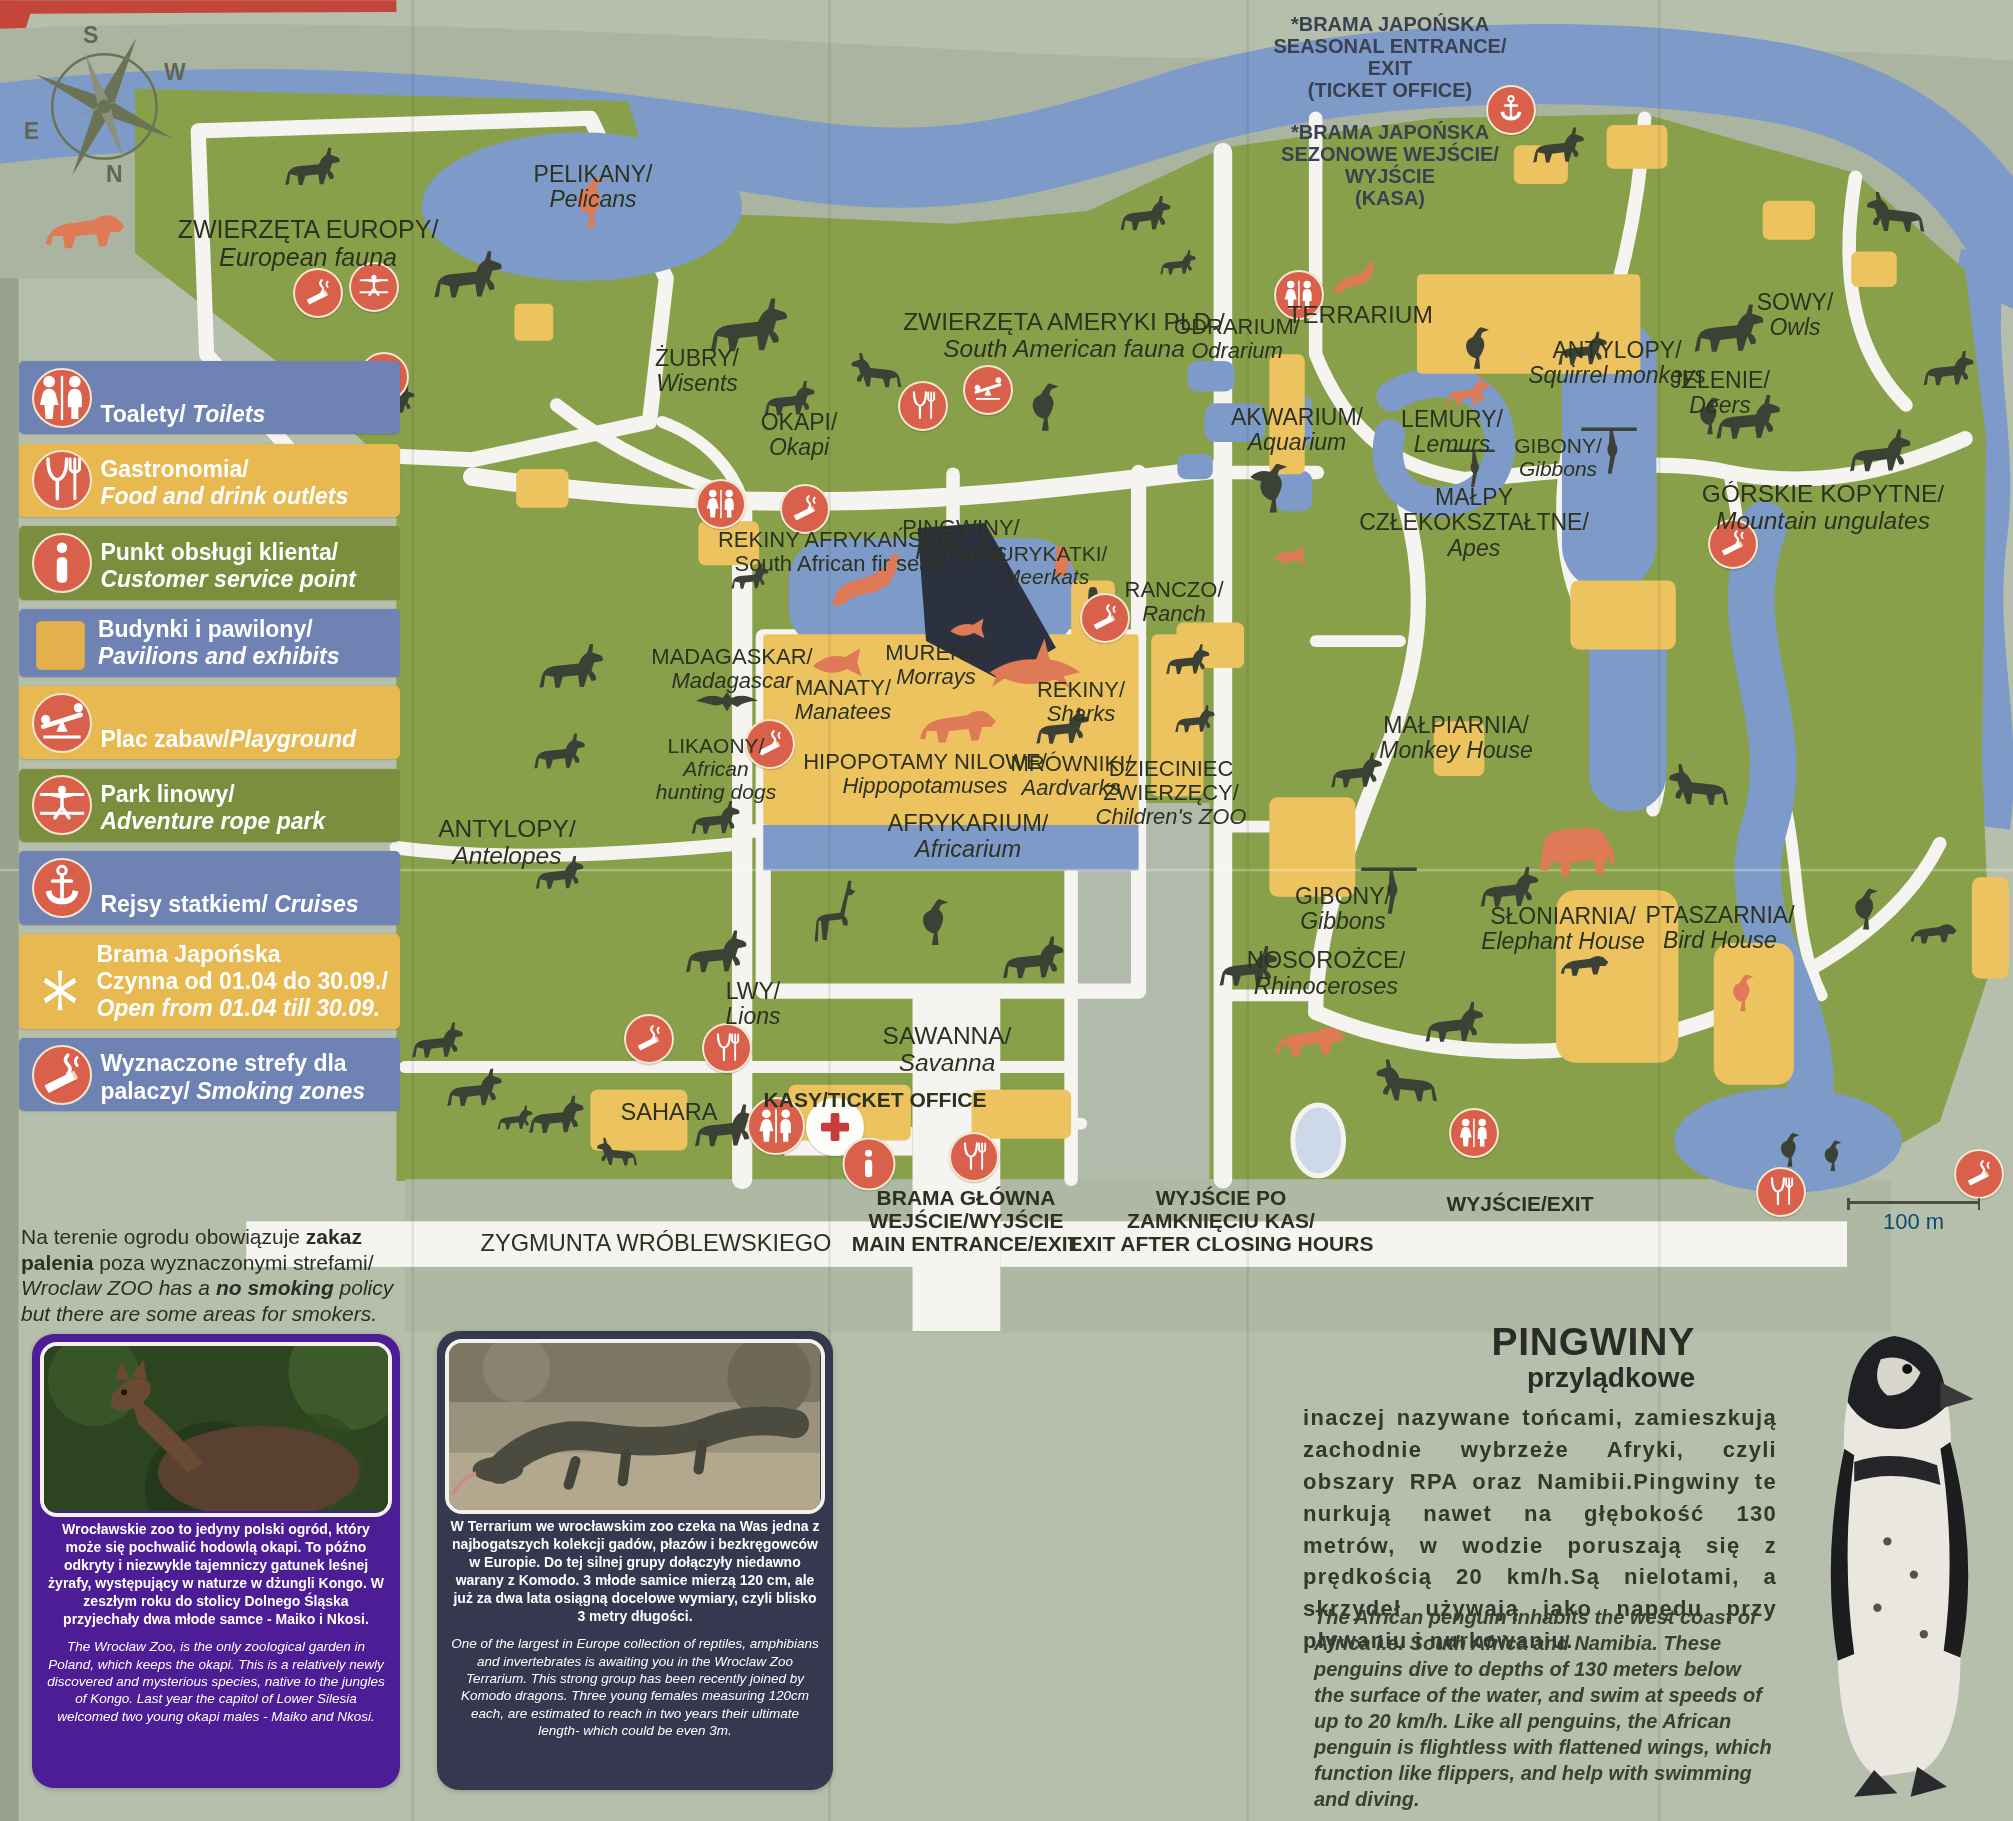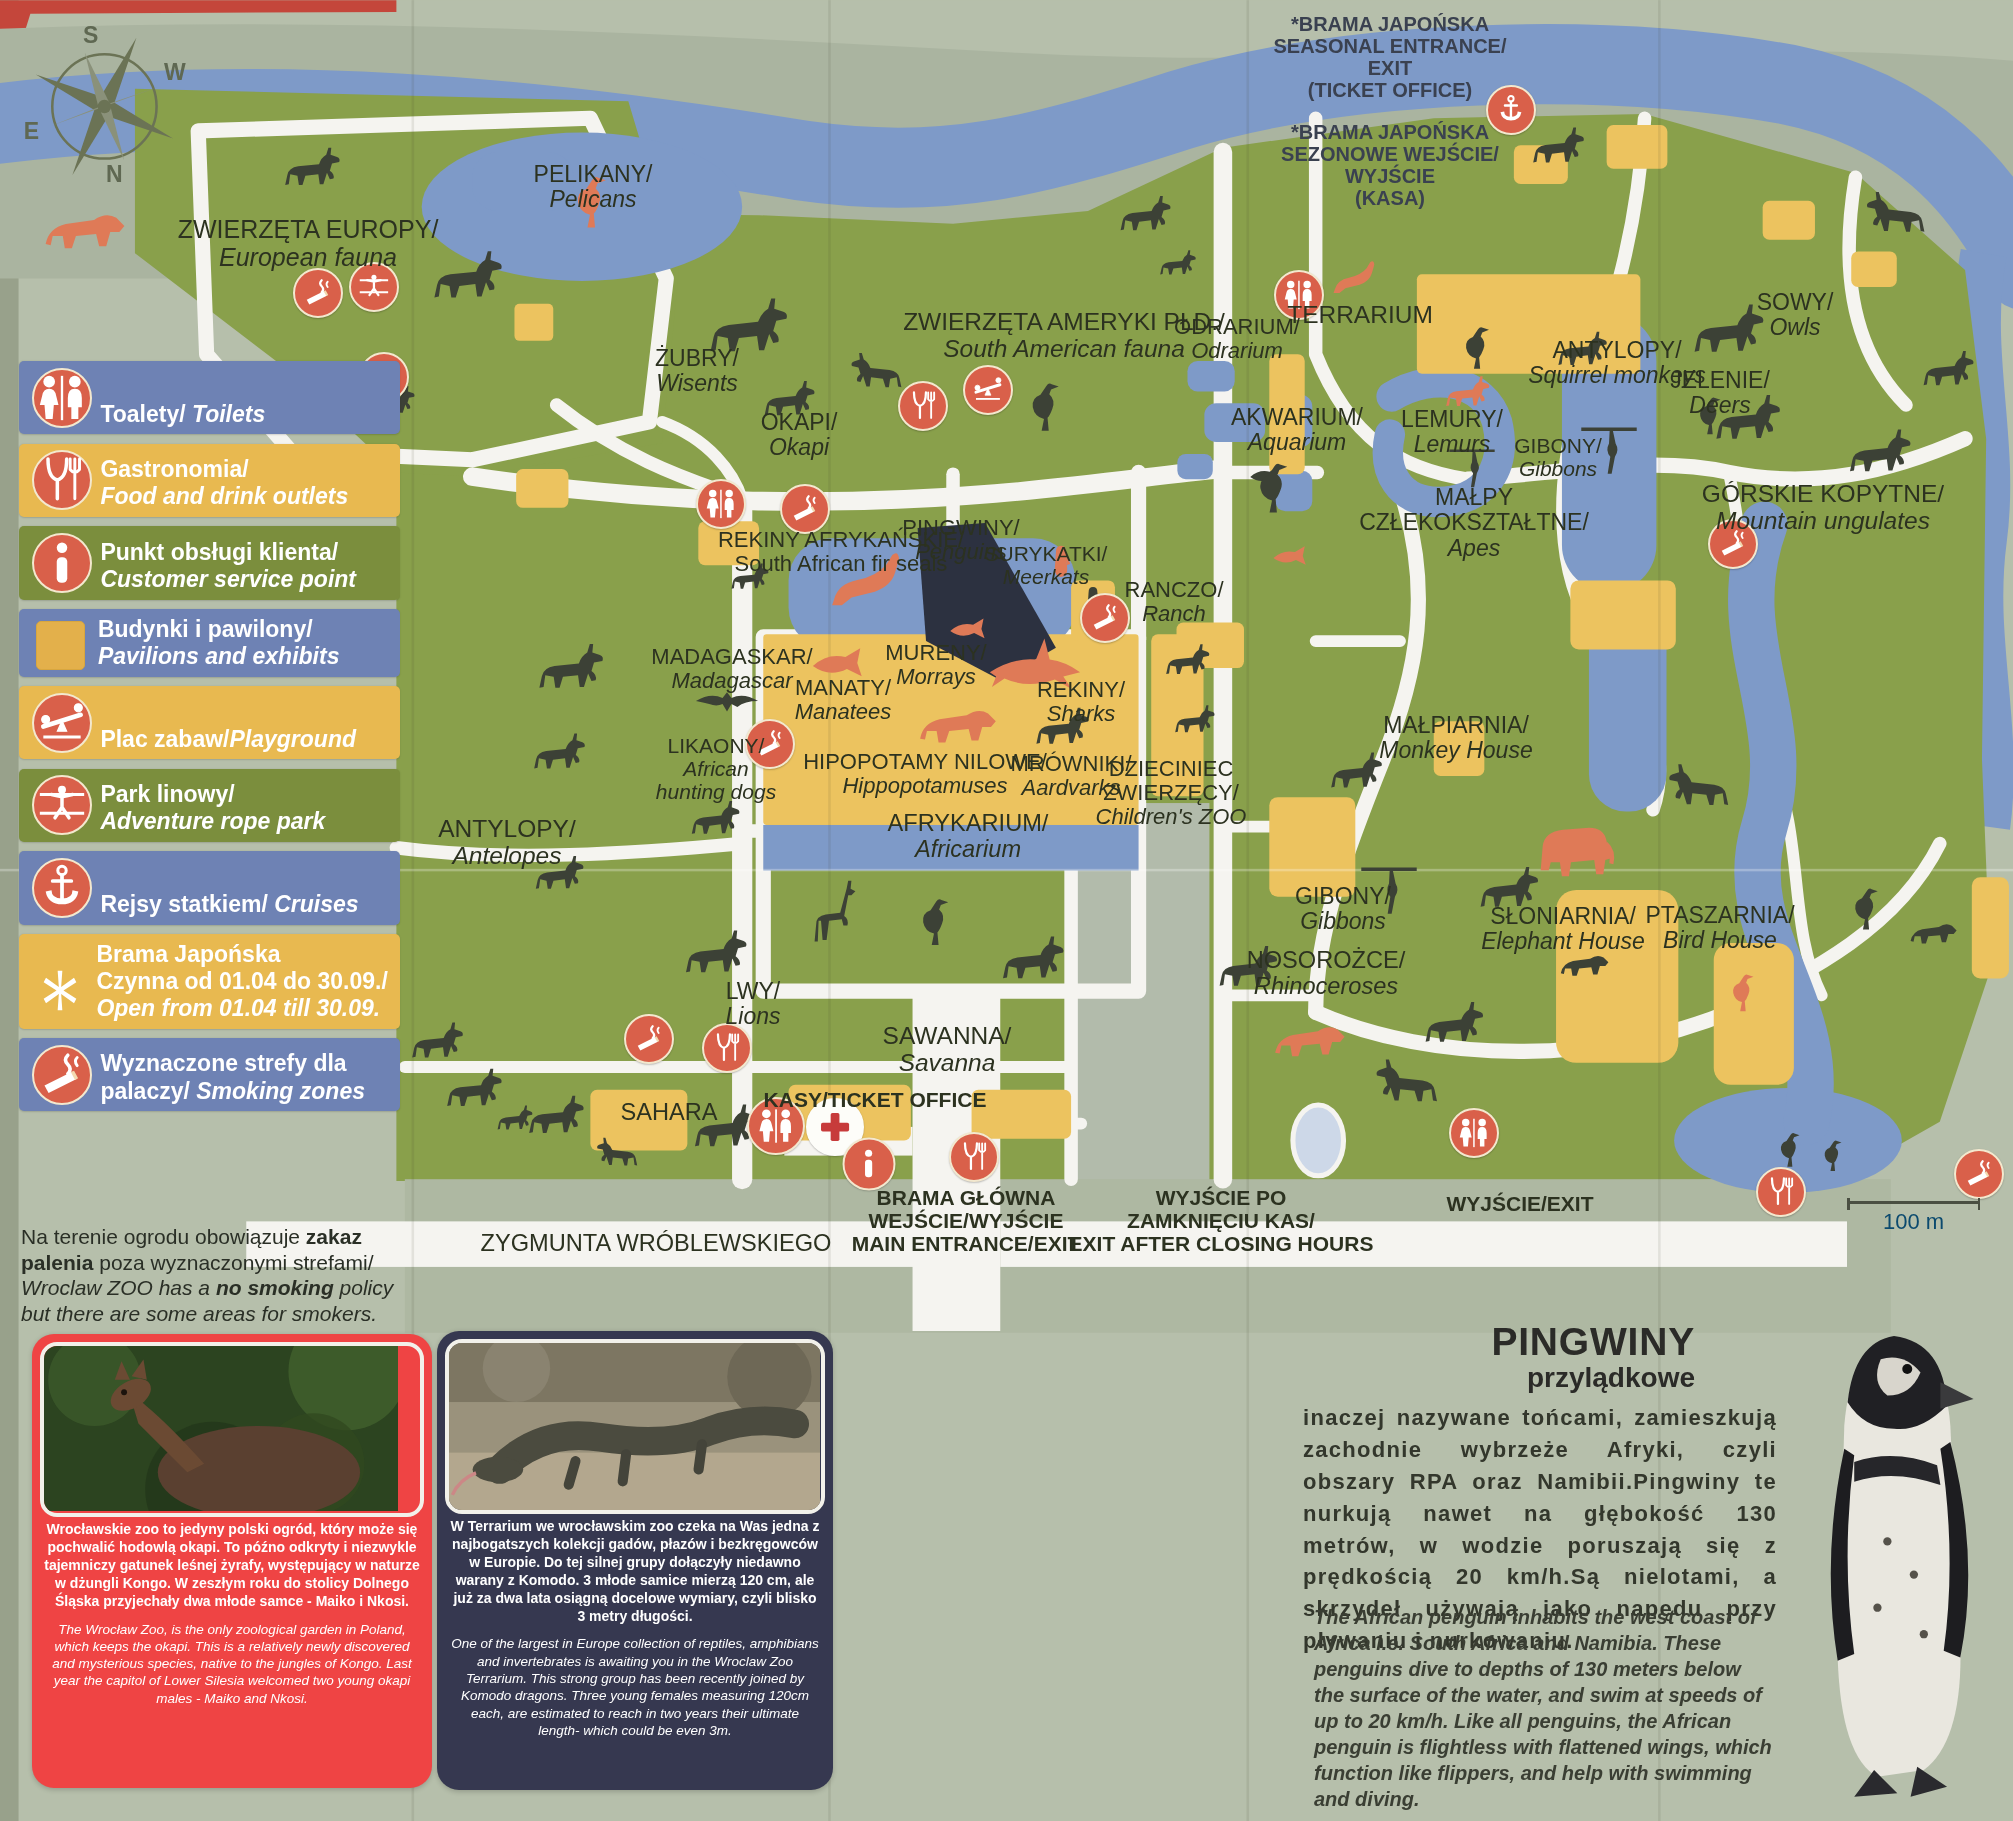--- a/index.html
+++ b/index.html
@@ -35,21 +35,21 @@
             border:0.8px solid #d8a63e;}
   .licon.bare{width:56px;height:56px;flex-basis:56px;margin:0 8.4px 0 5px;}
   .licon.bare svg{width:100%;height:100%;}
   .ltext{font-size:23px;font-weight:700;line-height:1.18;}
   .ltext .it{font-style:italic;}
   
   #smoke-note{position:absolute;left:21px;top:1224px;width:379px;font-size:21px;line-height:1.22;
               color:#2a2f26;font-weight:500;}
   
   .panel{position:absolute;border-radius:22px;overflow:hidden;box-shadow:0 1.7px 5px rgba(0,0,0,.18);}
-  #okapi-panel{left:32px;top:1334px;width:400px;height:454px;background:#ef4444;}
+  #okapi-panel{left:32px;top:1334px;width:368px;height:454px;background:#4c1d95;}
   #terra-panel{left:437px;top:1331px;width:396px;height:459px;background:#363850;}
   .photo{position:absolute;left:8.4px;top:8.4px;right:8.4px;height:167px;border-radius:17px;overflow:hidden;
          border:4.2px solid #f2f1ea;}
   .ptext{position:absolute;left:11.8px;right:11.8px;top:187px;color:#fff;text-align:center;}
   .ptext .pl{font-size:14px;font-weight:600;line-height:1.28;}
   .ptext .en{font-size:13.5px;font-style:italic;font-weight:500;line-height:1.28;margin-top:10px;}
   
   #peng-title{position:absolute;left:1434px;top:1322px;width:261px;text-align:right;color:#2b2b28;
               font-size:39px;font-weight:700;letter-spacing:0.8px;line-height:1;}
   #peng-sub{position:absolute;left:1434px;top:1364px;width:261px;text-align:right;color:#2b2b28;

